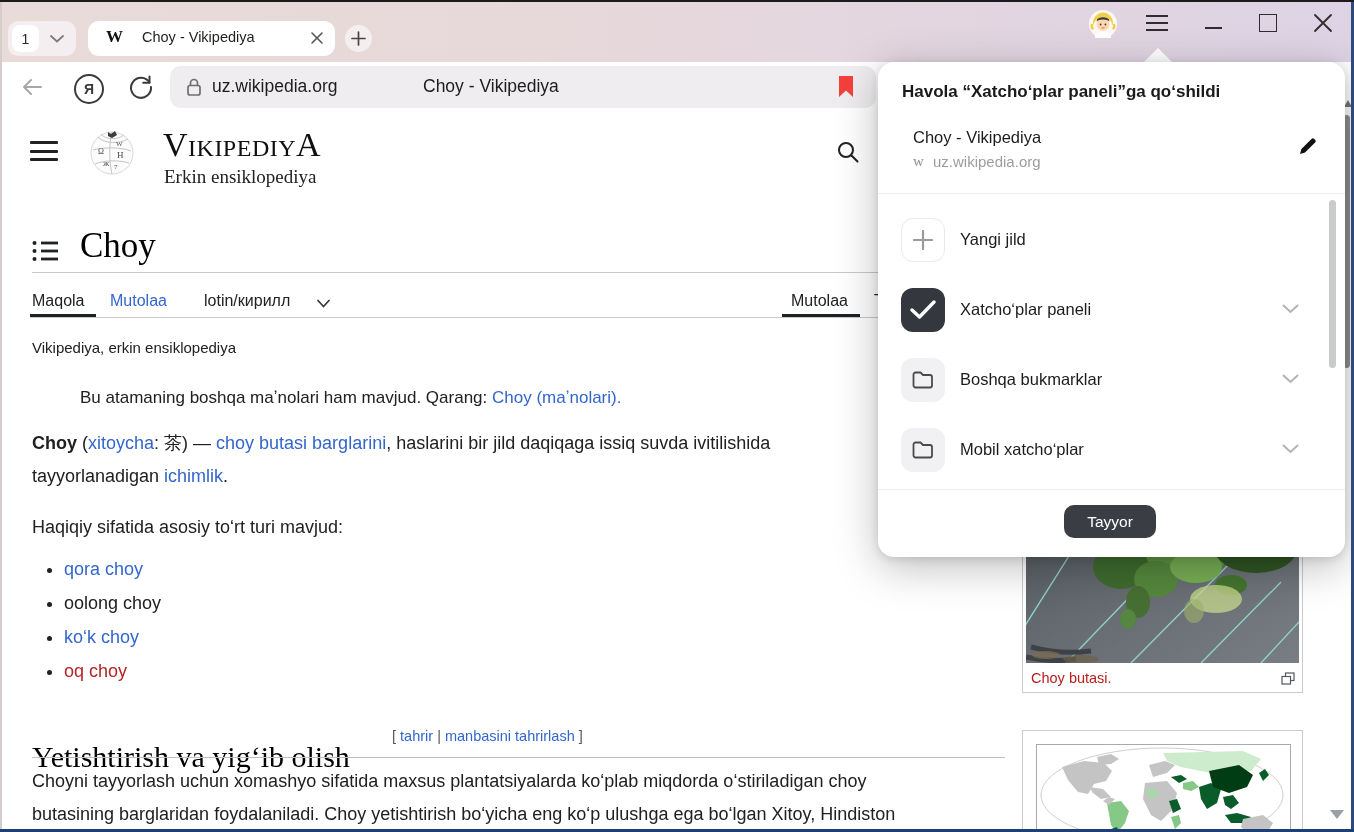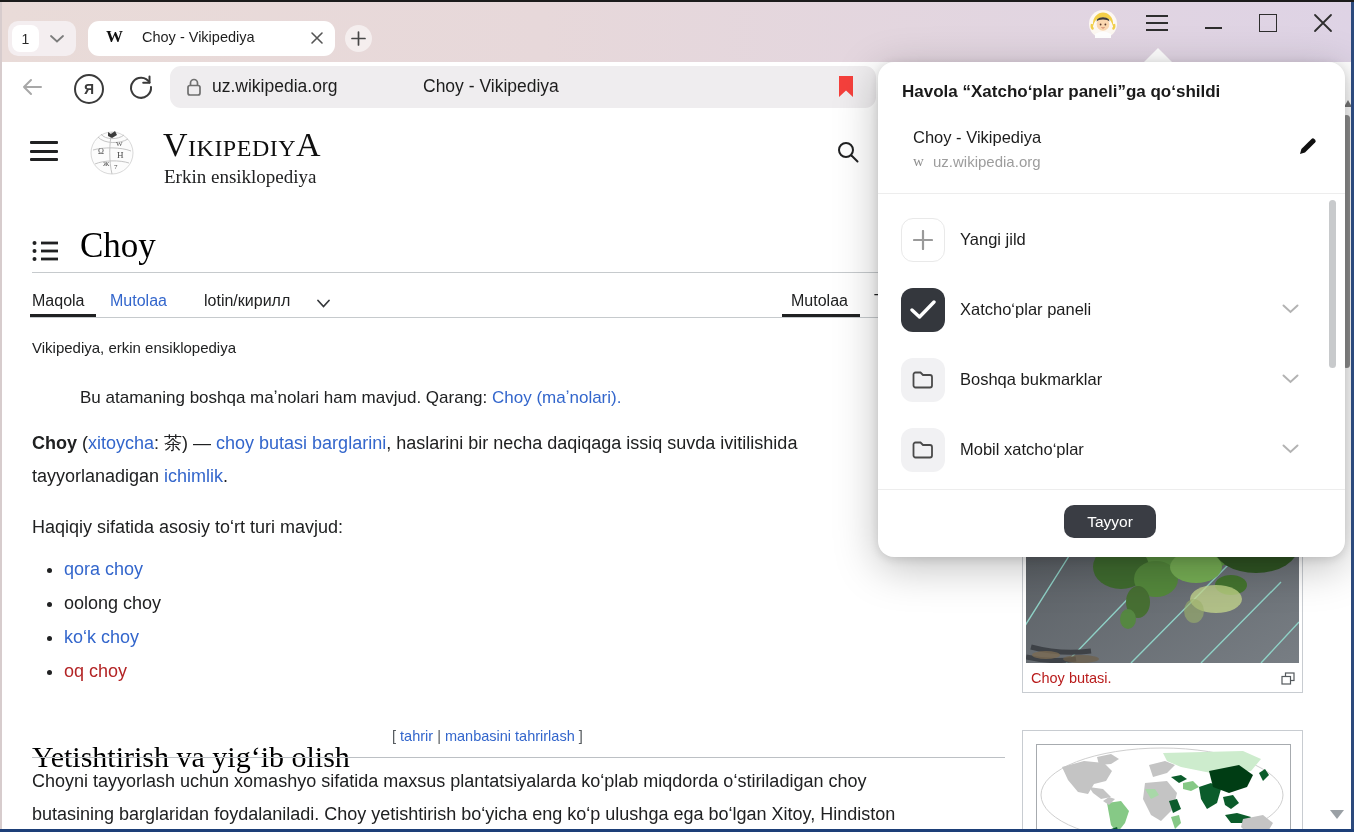--- a/index.html
+++ b/index.html
@@ -205,21 +205,21 @@
 </svg>
 <span class="abs wtab" style="left:791px;">Mutolaa</span>
 <span class="abs underline" style="left:782px;width:78px;"></span>
 <span class="abs wtab" style="left:874px;">T</span>
 <div class="abs tabs-border"></div>
 
 <div class="abs page-sub">Vikipediya, erkin ensiklopediya</div>
 
 <div class="abs hatnote"><span>Bu atamaning boshqa maʼnolari ham mavjud. Qarang: </span><a>Choy (maʼnolari).</a></div>
 
-<div class="abs bodyline" style="left:32px;top:431px;"><b>Choy</b><span> (</span><span class="lnk">xitoycha</span><span>: 茶) — </span><span class="lnk">choy butasi barglarini</span><span>, haslarini bir necha daqiqaga issiq suvda ivitilishida</span></div>
+<div class="abs bodyline" style="left:32px;top:431px;"><b>Choy</b><span> (</span><span class="lnk">xitoycha</span><span>: 茶) — </span><span class="lnk">choy butasi barglarini</span><span>, haslarini bir jild daqiqaga issiq suvda ivitilishida</span></div>
 <div class="abs bodyline" style="left:32px;top:466px;"><span>tayyorlanadigan </span><span class="lnk">ichimlik</span><span>.</span></div>
 
 <div class="abs bodyline" style="left:32px;top:517px;">Haqiqiy sifatida asosiy toʻrt turi mavjud:</div>
 
 <span class="abs bullet" style="left:47px;top:568px;"></span>
 <span class="abs bodyline lnk" style="left:64px;top:559px;">qora choy</span>
 <span class="abs bullet" style="left:47px;top:602px;"></span>
 <span class="abs bodyline" style="left:64px;top:593px;">oolong choy</span>
 <span class="abs bullet" style="left:47px;top:636px;"></span>
 <span class="abs bodyline lnk" style="left:64px;top:627px;">koʻk choy</span>

